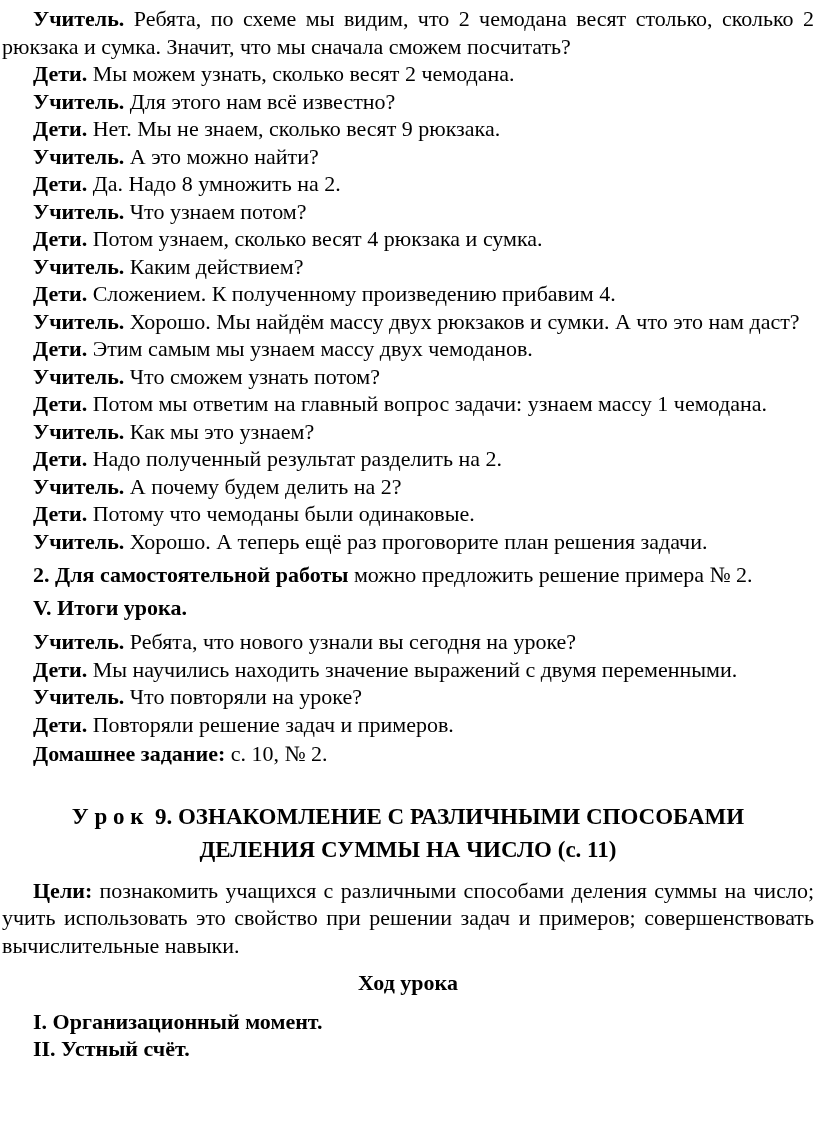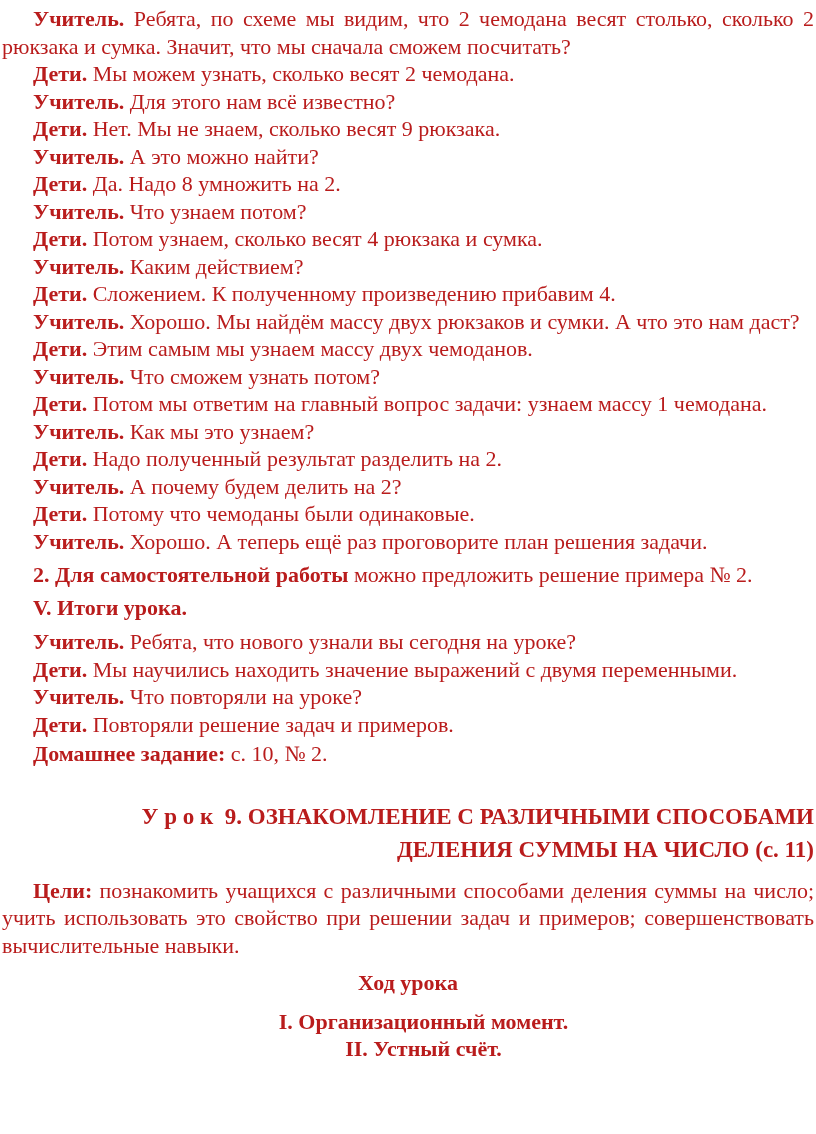--- a/index.html
+++ b/index.html
@@ -3,53 +3,53 @@
 <meta charset="utf-8">
 <style>
   html, body { margin: 0; padding: 0; background: #ffffff; }
   .page {
     position: relative;
     width: 816px;
     height: 1134px;
     box-sizing: border-box;
     padding: 5px 2px 0 2px;
     background: #ffffff;
-    color: #b91c1c;
+    color: #000000;
     font-family: "Liberation Serif", "DejaVu Serif", serif;
     font-size: 22px;
     line-height: 27.5px;
     overflow: hidden;
   }
   .para {
     margin: 0;
     text-indent: 31px;
     text-align: justify;
   }
   .para b, .bold { font-weight: bold; }
   .mt-item  { margin-top: 6px; }
   .mt-sec   { margin-top: 5px; }
   .mt-d2    { margin-top: 7px; }
   .mt-hw    { margin-top: 2px; }
   .lesson-title {
     margin: 32px 0 0 0;
-    text-align: right;
+    text-align: center;
     text-indent: 0;
     font-weight: bold;
     font-size: 23px;
     line-height: 33px;
   }
   .lesson-title .normal { font-weight: bold; }
   .goals { margin-top: 11px; }
   .flow-heading {
     margin: 10px 0 0 0;
     text-align: center;
     text-indent: 0;
     font-weight: bold;
   }
-  .stage { font-weight: bold; text-align: center; }
+  .stage { font-weight: bold; text-align: left; }
   .stage-i  { margin-top: 11px; }
   .stage-ii { }
 </style>
 </head>
 <body>
 
 <div class="page">
 
   <p class="para"><b>Учитель.</b><span> Ребята, по схеме мы видим, что 2 чемодана весят столько, сколько 2 рюкзака и сумка. Значит, что мы сначала сможем посчитать?</span></p>
   <p class="para"><b>Дети.</b><span> Мы можем узнать, сколько весят 2 чемодана.</span></p>

